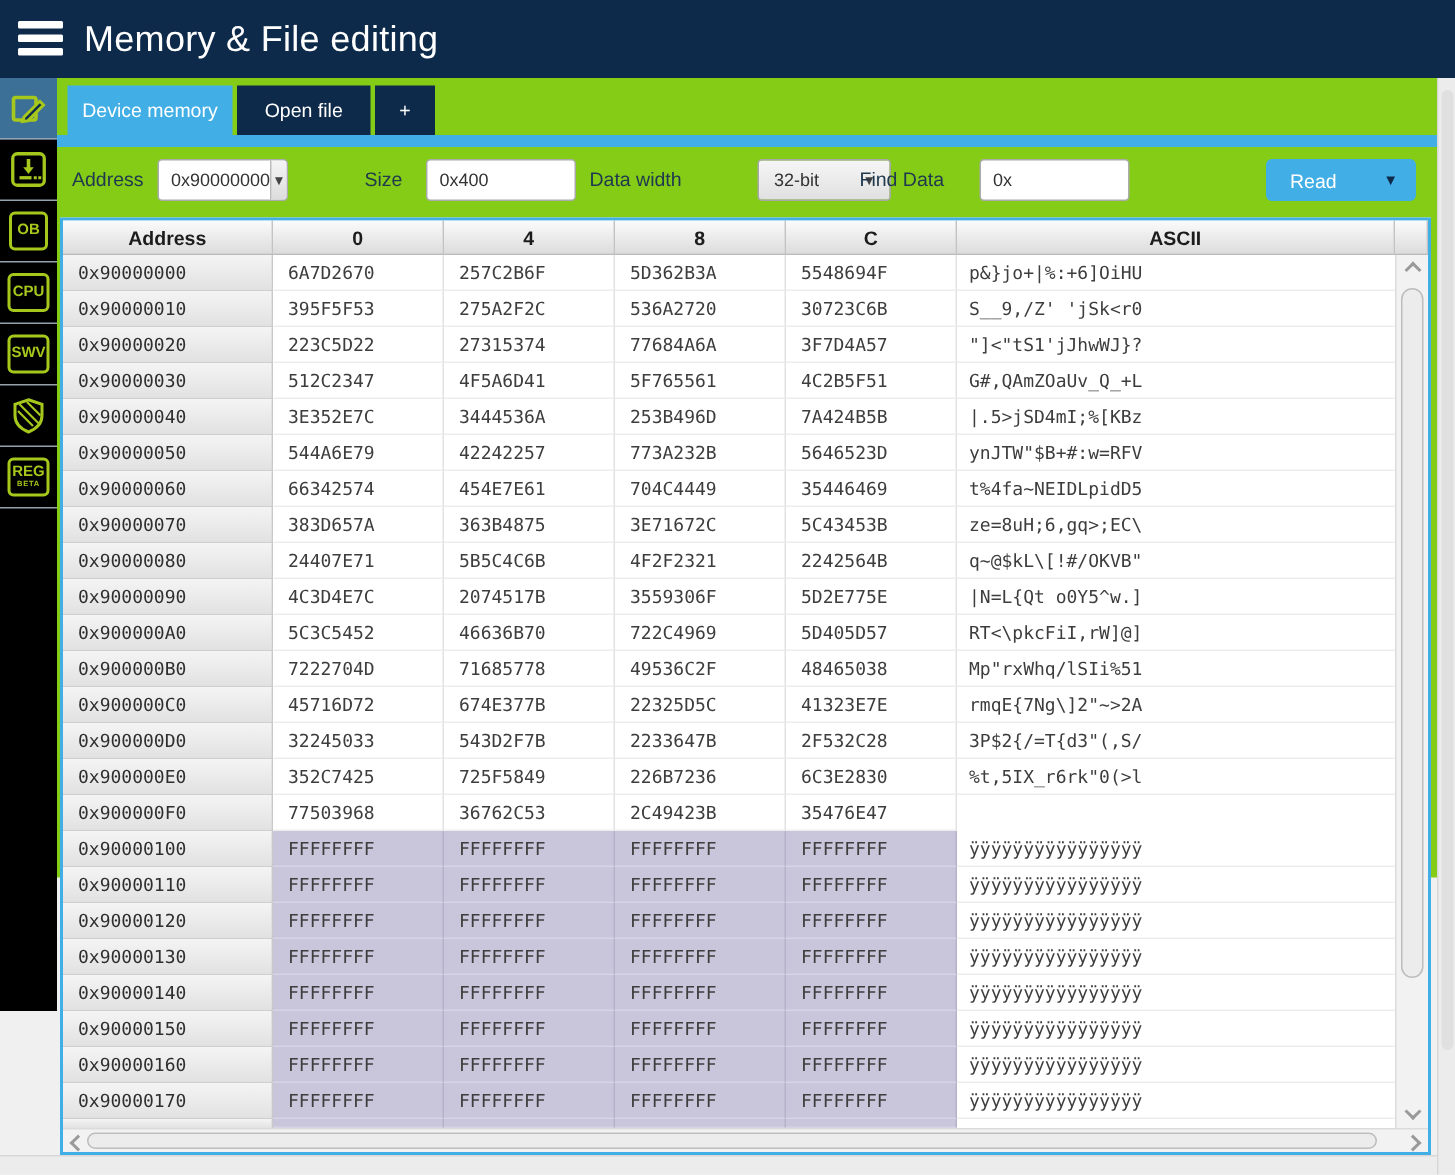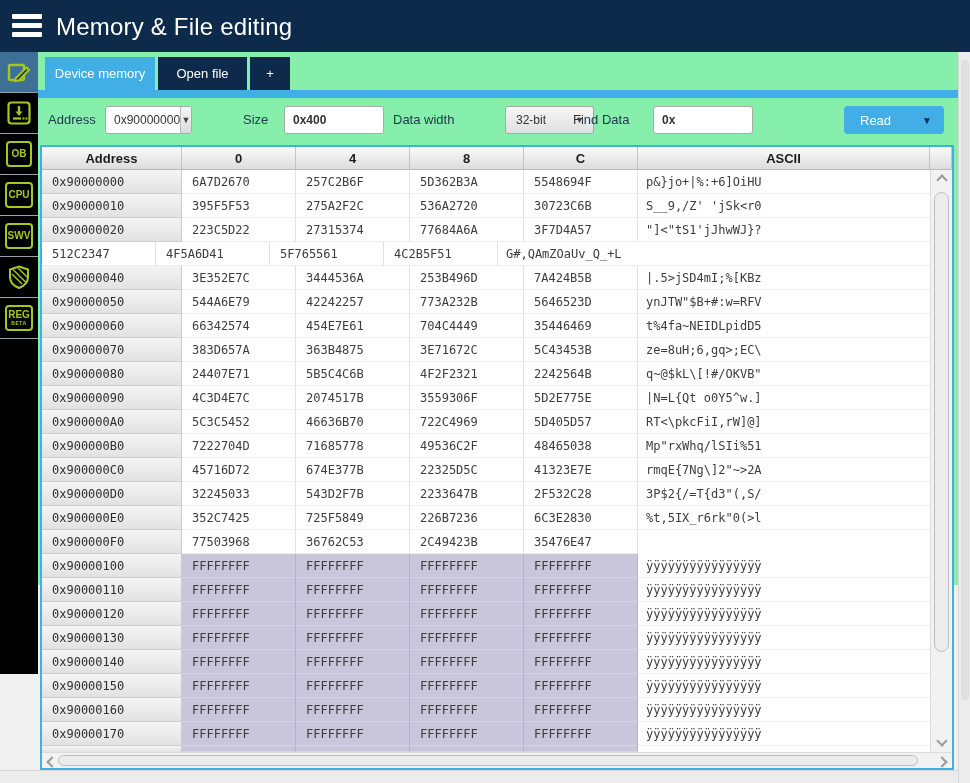--- a/index.html
+++ b/index.html
@@ -15,33 +15,33 @@
   
   .rail { position:absolute; left:0; top:52px; width:38px; height:622px; background:#000000; }
   .rail-item { width:38px; height:41px; display:flex; align-items:center; justify-content:center; border-bottom:1px solid #93a2ad; cursor:pointer; }
   .rail-item.active { background:#3d7097; }
   .gbox { min-width:26px; height:26px; border:2px solid #a6c81c; border-radius:4px; color:#a6c81c; font-weight:bold; font-size:10px; display:flex; flex-direction:column; align-items:center; justify-content:center; line-height:1; padding:0 1px; }
   .gbox .sub { font-size:5px; font-weight:bold; margin-top:1px; letter-spacing:0.5px; }
   .gbox.small { font-size:10px; }
   .rail svg { display:block; }
 
   
-  .content { position:absolute; left:38px; top:52px; width:920px; height:533px; background:#86efac; }
+  .content { position:absolute; left:38px; top:52px; width:920px; height:533px; background:#84cc16; }
 
   
   .tab { position:absolute; top:5px; height:33px; color:#fff; font-size:13px; display:flex; align-items:center; justify-content:center; cursor:pointer; }
   .tab.t1 { left:7px;  width:110px; background:#41aee5; }
   .tab.t2 { left:120px; width:89px;  background:#0d2a4a; }
   .tab.t3 { left:212px; width:40px;  background:#0d2a4a; }
   .tabstrip { position:absolute; left:0; top:38px; width:920px; height:8px; background:#41aee5; }
 
   
   .toolbar { position:absolute; left:0; top:46px; width:920px; height:46px; }
   .tlabel { position:absolute; top:14px; font-size:13px; color:#20394f; }
-  .field { position:absolute; top:8px; height:28px; background:#ffffff; border:1px solid #ababab; border-radius:3px; font-size:12px; color:#333; padding:0 8px; font-family:"Liberation Sans",sans-serif;font-weight:bold; }
+  .field { position:absolute; top:8px; height:28px; background:#ffffff; border:1px solid #ababab; border-radius:3px; font-size:12px; color:#333; padding:0 8px; font-family:"Liberation Sans",sans-serif; }
   .combo { position:absolute; top:8px; height:28px; background:#fff; border:1px solid #ababab; border-radius:3px; display:flex; align-items:stretch; overflow:hidden; }
   .combo .val { flex:1; display:flex; align-items:center; padding-left:8px; font-size:12px; color:#333; }
   .combo .arrowbtn { width:22px; background:linear-gradient(#f5f5f5,#dcdcdc); border-left:1px solid #b9b9b9; display:flex; align-items:center; justify-content:center; font-size:9px; color:#444; cursor:pointer; }
   .select { position:absolute; top:8px; height:28px; background:linear-gradient(#f6f6f6,#e0e0e0); border:1px solid #a8a8a8; border-radius:3px; display:flex; align-items:center; font-size:12px; color:#333; padding-left:10px; cursor:pointer; }
   .select .arr { margin-left:auto; padding-right:9px; font-size:9px; color:#444; }
   .readbtn { position:absolute; left:806px; top:8px; width:100px; height:28px; background:#41aee5; border:none; border-radius:4px; color:#ffffff; font-size:13px; display:flex; align-items:center; cursor:pointer; }
   .readbtn .lbl { padding-left:16px; }
   .readbtn .arr { margin-left:auto; padding-right:12px; color:#0d2a4a; font-size:10px; }
 
   
@@ -204,20 +204,21 @@
         <div class="trow">
           <div class="td addr">0x90000020</div>
           <div class="td hex">223C5D22</div>
           <div class="td hex">27315374</div>
           <div class="td hex">77684A6A</div>
           <div class="td hex">3F7D4A57</div>
           <div class="td ascii">"]&lt;"tS1'jJhwWJ}?</div>
         </div>
 
         <div class="trow">
+          <div class="td addr">0x90000030</div>
           <div class="td hex">512C2347</div>
           <div class="td hex">4F5A6D41</div>
           <div class="td hex">5F765561</div>
           <div class="td hex">4C2B5F51</div>
           <div class="td ascii">G#,QAmZOaUv_Q_+L</div>
         </div>
 
         <div class="trow">
           <div class="td addr">0x90000040</div>
           <div class="td hex">3E352E7C</div>

